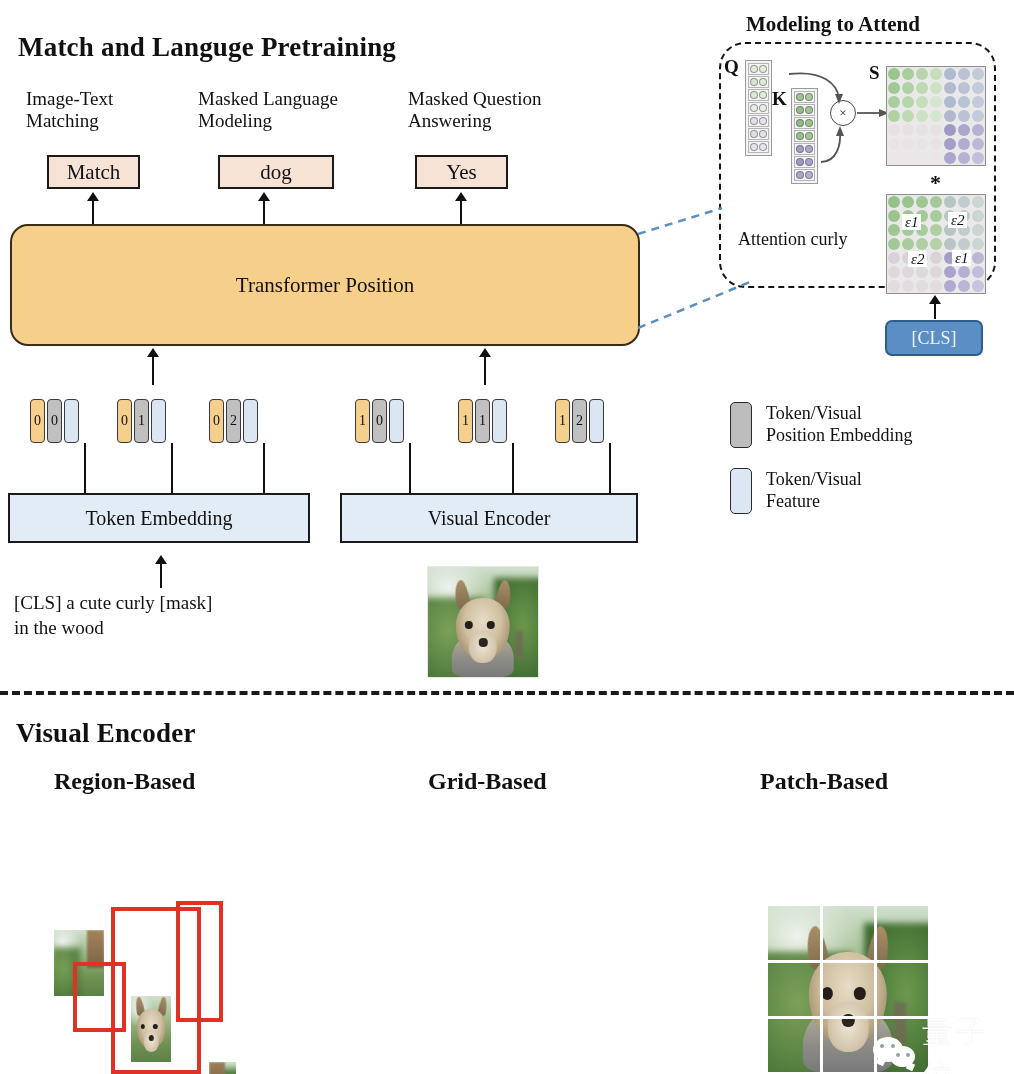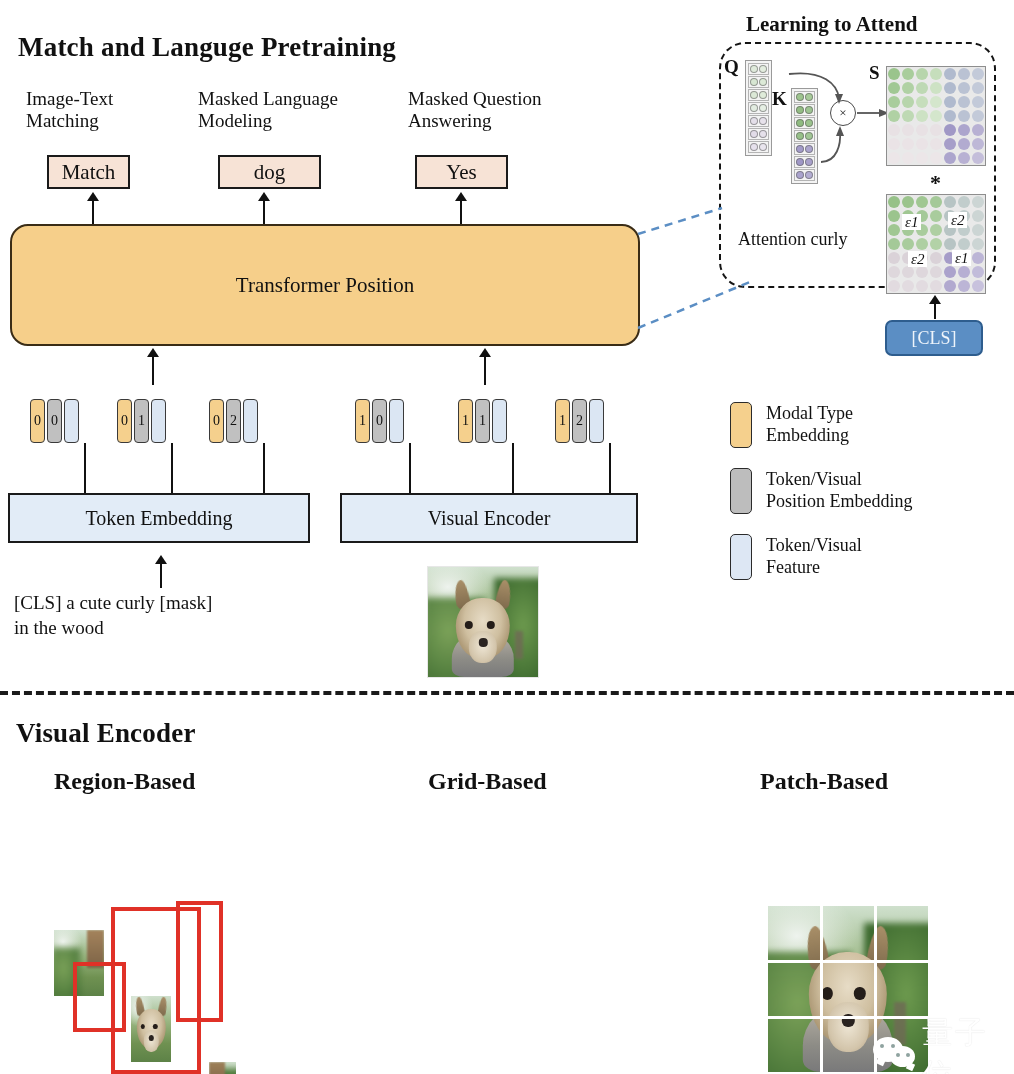--- a/index.html
+++ b/index.html
@@ -174,22 +174,22 @@
 
 <div class="abs sec-title" style="left:18px; top:32px;">Match and Languge Pretraining</div>
 
 <div class="abs task-label" style="left:26px; top:88px; white-space:pre-line;">Image-Text
 Matching</div>
 <div class="abs task-label" style="left:198px; top:88px; white-space:pre-line;">Masked Language
 Modeling</div>
 <div class="abs task-label" style="left:408px; top:88px; white-space:pre-line;">Masked Question
 Answering</div>
 
-<div class="abs out-box" style="left:47px; top:155px; width:83px;">Match</div>
-<div class="abs out-box" style="left:218px; top:155px; width:103px;">dog</div>
+<div class="abs out-box" style="left:47px; top:155px; width:93px;">Match</div>
+<div class="abs out-box" style="left:218px; top:155px; width:116px;">dog</div>
 <div class="abs out-box" style="left:415px; top:155px; width:93px;">Yes</div>
 
 <div class="abs vline" style="left:92px; top:200px; height:28px;"></div>
 <div class="abs arrow-up" style="left:87px; top:192px;"></div>
 <div class="abs vline" style="left:263px; top:200px; height:28px;"></div>
 <div class="abs arrow-up" style="left:258px; top:192px;"></div>
 <div class="abs vline" style="left:460px; top:200px; height:28px;"></div>
 <div class="abs arrow-up" style="left:455px; top:192px;"></div>
 
 <div class="abs encoder" style="left:10px; top:224px; width:630px; height:122px;">
@@ -264,37 +264,32 @@
     <div class="head"></div>
       <div class="eye l"></div>
       <div class="eye r"></div>
     <div class="muzzle"></div>
       <div class="nose"></div>
     </div>
 </div>
 
 <div class="abs" style="left:730px; top:402px; width:270px;">
   <div style="display:flex; gap:14px; align-items:flex-start; margin-bottom:20px;">
-    <div class="sw modal"></div>
-    <div class="legend-text" style="white-space:pre-line;">Modal Type
-Embedding</div>
-  </div>
-  <div style="display:flex; gap:14px; align-items:flex-start; margin-bottom:20px;">
     <div class="sw pos"></div>
     <div class="legend-text" style="white-space:pre-line;">Token/Visual
 Position Embedding</div>
   </div>
   <div style="display:flex; gap:14px; align-items:flex-start;">
     <div class="sw feat"></div>
     <div class="legend-text" style="white-space:pre-line;">Token/Visual
 Feature</div>
   </div>
 </div>
 
-<div class="abs inset-title" style="left:746px; top:12px;">Learning to Attend</div>
+<div class="abs inset-title" style="left:746px; top:12px;">Modeling to Attend</div>
 
 <div class="abs inset-box" style="left:719px; top:42px; width:277px; height:246px;"></div>
 
 <svg class="abs" style="left:630px; top:210px; width:110px; height:130px; overflow:visible;">
   <line x1="8" y1="24" x2="92" y2="-2" stroke="#5b8ec4" stroke-width="2.5" stroke-dasharray="8 6"></line>
   <line x1="8" y1="118" x2="120" y2="72" stroke="#5b8ec4" stroke-width="2.5" stroke-dasharray="8 6"></line>
 </svg>
 
 <div class="abs" style="left:724px; top:56px; font-size:19px; font-weight:bold;">Q</div>
 <div class="abs qk-col" style="left:745px; top:60px;">

